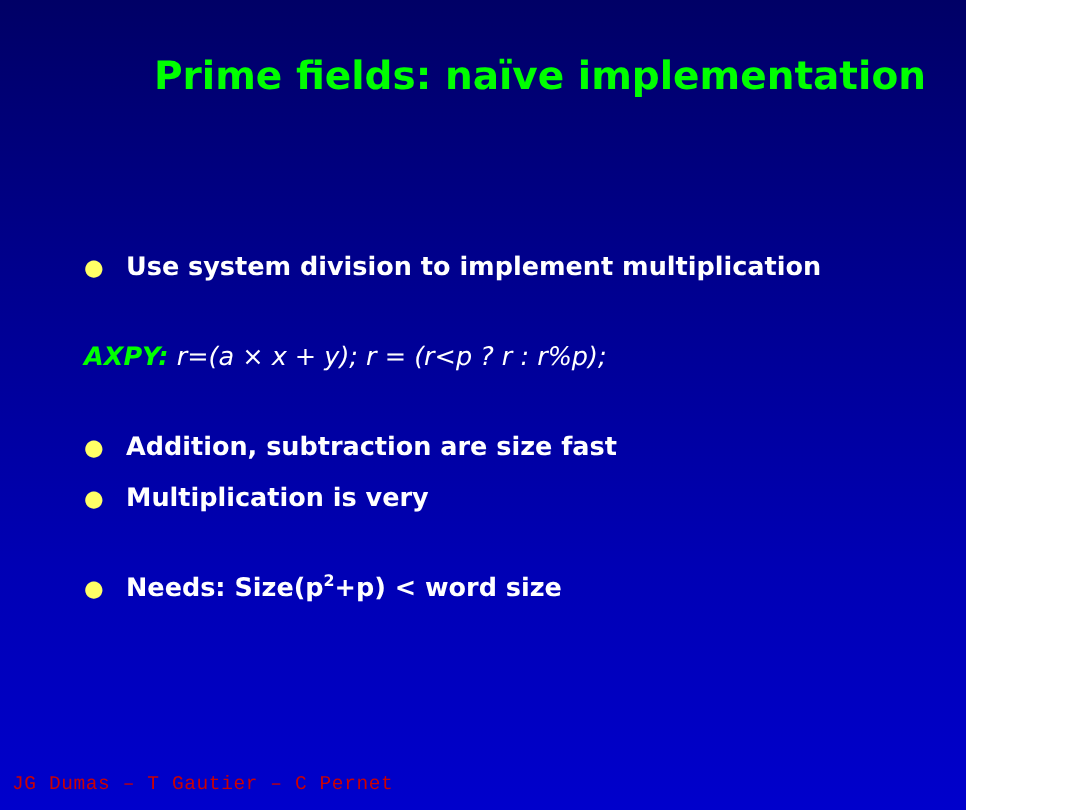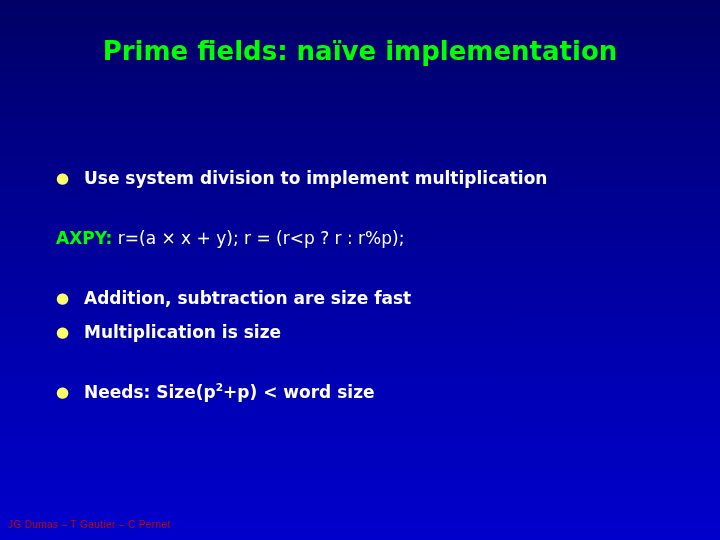--- a/index.html
+++ b/index.html
@@ -7,21 +7,21 @@
     padding: 0;
   }
   body {
     width: 720px;
     height: 540px;
     overflow: hidden;
     font-family: "DejaVu Sans", sans-serif;
   }
   .slide {
     position: relative;
-    width: 720px;
+    width: 644px;
     height: 540px;
     background: linear-gradient(to bottom, #000066 0%, #00008f 35%, #0000b4 70%, #0000cc 100%);
     box-sizing: border-box;
   }
   .title {
     position: absolute;
     top: 36px;
     left: 0;
     width: 720px;
     text-align: center;
@@ -57,38 +57,39 @@
     font-weight: bold;
   }
   .gap-lg { height: 34px; }
   .gap-md { height: 8px; }
   .axpy-row {
     color: #ffffff;
     font-size: 17px;
     line-height: 26px;
     margin-left: 0px;
     font-family: "DejaVu Sans", sans-serif;
+    font-style: italic;
   }
   .axpy-label {
     color: #00ff00;
     font-weight: bold;
   }
   .times { font-family: "DejaVu Sans", sans-serif; }
   sup {
     font-size: 0.62em;
     vertical-align: super;
     line-height: 0;
   }
   .footer {
     position: absolute;
     left: 8px;
     bottom: 10px;
     color: #cc0000;
-    font-size: 10px;
-    font-family: Liberation Sans, sans-serif;
+    font-size: 13px;
+    font-family: Liberation Mono, monospace;
     letter-spacing: 0.4px;
     white-space: nowrap;
   }
 </style>
 </head>
 <body>
 
 <div class="slide">
 
   <div class="title">Prime fields: naïve implementation</div>
@@ -110,21 +111,21 @@
 
     <div class="bullet-row">
       <span class="bullet-dot">●</span>
       <span class="bullet-text">Addition, subtraction are size fast</span>
     </div>
 
     <div class="gap-md"></div>
 
     <div class="bullet-row">
       <span class="bullet-dot">●</span>
-      <span class="bullet-text">Multiplication is size</span>
+      <span class="bullet-text">Multiplication is very</span>
     </div>
 
     <div class="gap-lg"></div>
 
     <div class="bullet-row">
       <span class="bullet-dot">●</span>
       <span class="bullet-text"><span>Needs: Size(p</span><sup>2</sup><span>+p) &lt; word size</span></span>
     </div>
 
   </div>

